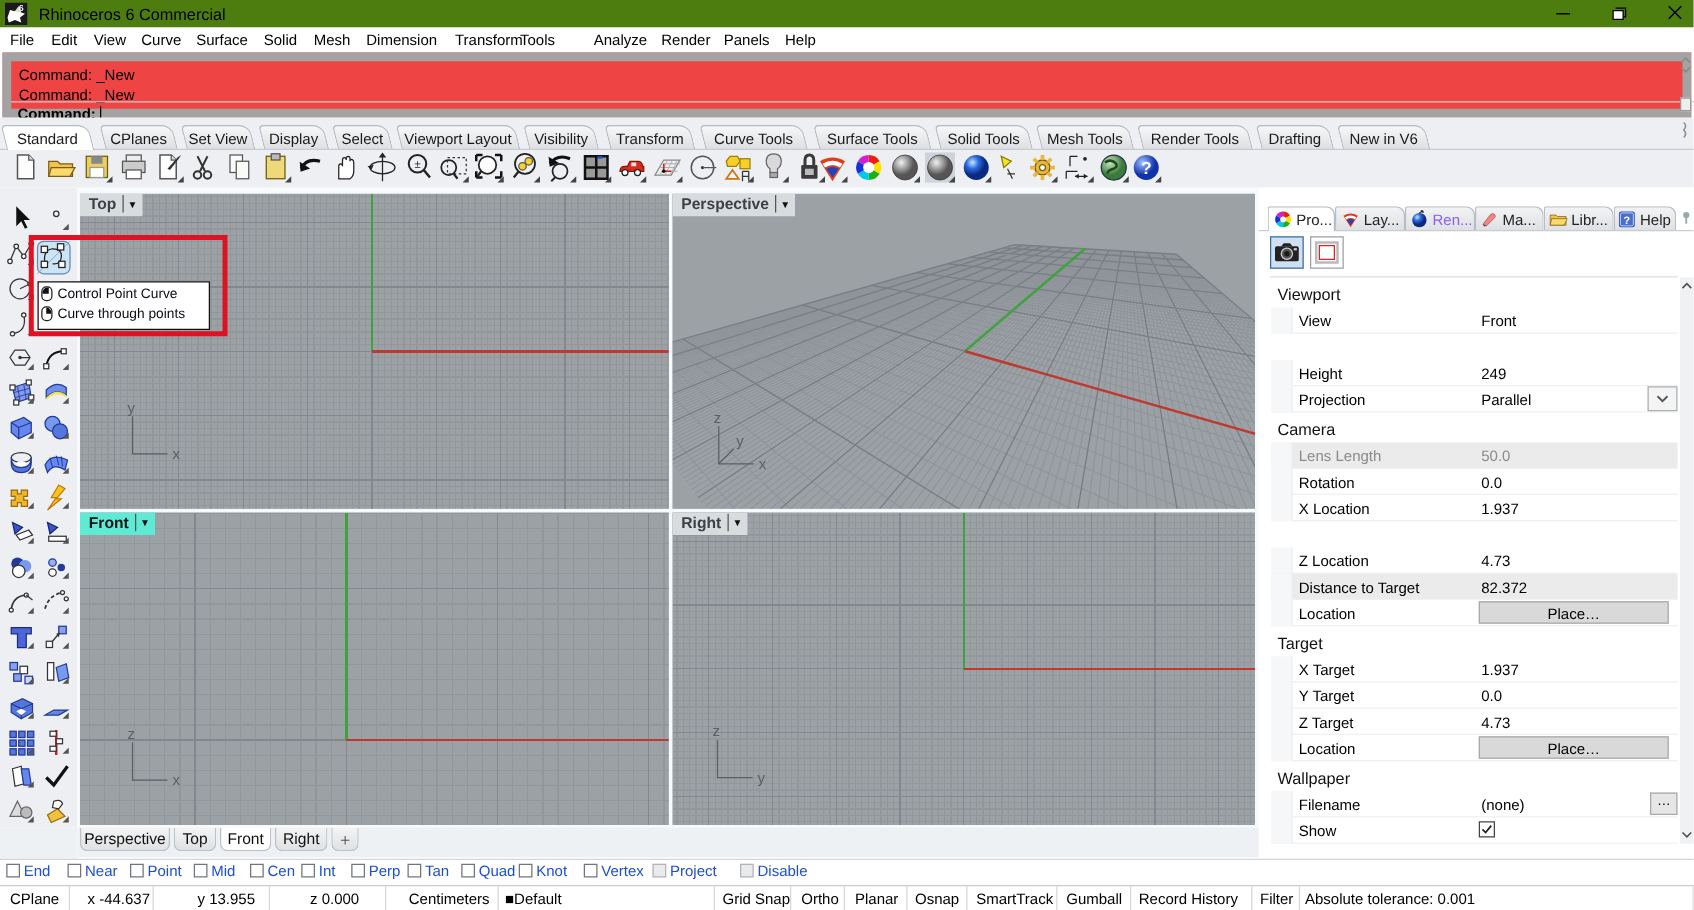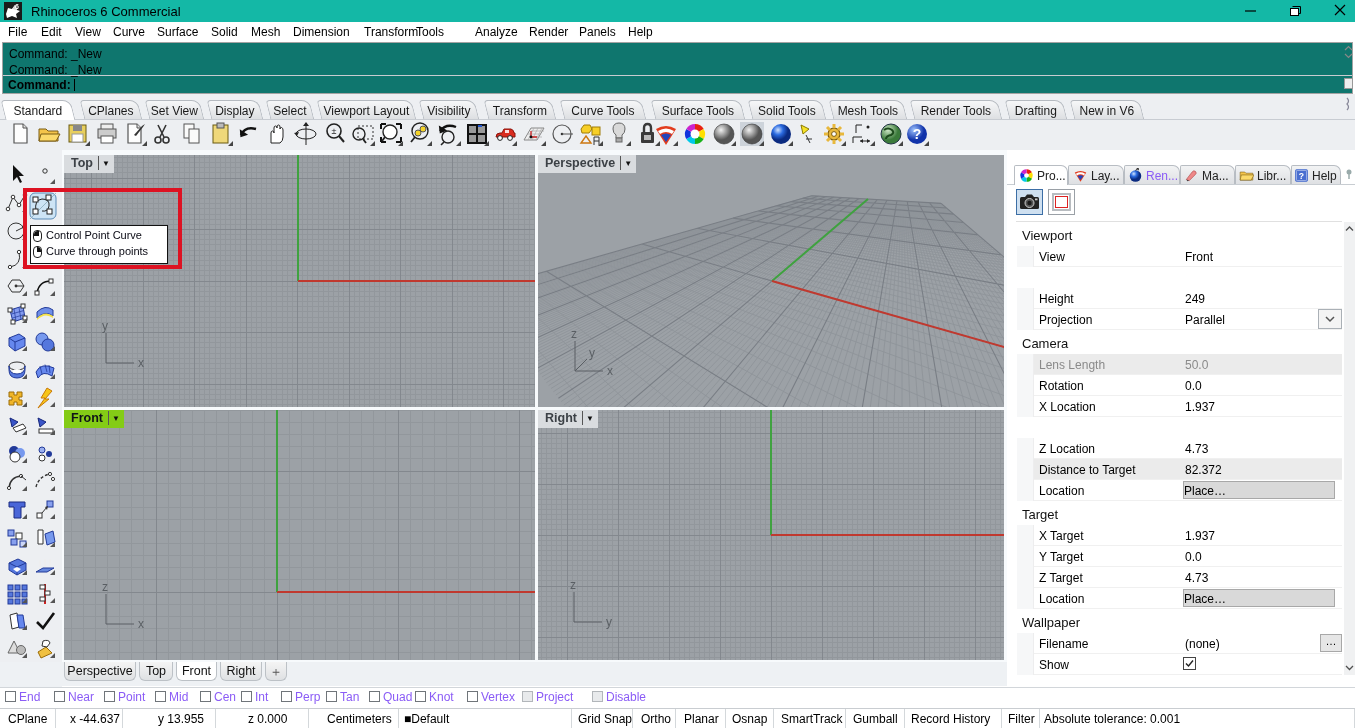--- a/index.html
+++ b/index.html
@@ -1,26 +1,26 @@
 <!DOCTYPE html>
 <html><head><meta charset="utf-8">
 <style>
 *{margin:0;padding:0;box-sizing:border-box;}
 html,body{width:1355px;height:728px;overflow:hidden;background:#fff;
  font-family:"Liberation Sans",sans-serif;}
 .abs{position:absolute;}
 #page{position:relative;width:1355px;height:728px;background:#fff;}
 
-#titlebar{position:absolute;left:0;top:0;width:1355px;height:22px;background:#14b8a6;}
+#titlebar{position:absolute;left:0;top:0;width:1355px;height:22px;background:#4d7c0f;}
 #title-txt{position:absolute;left:31px;top:4px;font-size:13px;color:#000;}
 
 #menubar{position:absolute;left:0;top:22px;width:1355px;height:20px;background:#fff;font-size:12px;color:#000;}
 #menubar span{position:absolute;top:3px;}
 
-#cmdbox{position:absolute;left:2px;top:42px;width:1351px;height:52px;background:#0f766e;border:1px solid #a3a3a3;}
+#cmdbox{position:absolute;left:2px;top:42px;width:1351px;height:52px;background:#ef4444;border:7px solid #a3a3a3;}
 #cmdbox .h{font-size:12px;color:#000;padding-left:6px;line-height:16px;}
 #cmdline{position:absolute;left:0px;top:32px;width:1349px;height:18px;border-top:1px solid #c8ccd0;font-size:12px;font-weight:bold;padding:2px 0 0 5px;}
 #caret{display:inline-block;width:1px;height:12px;background:#000;vertical-align:-2px;margin-left:3px;}
 
 #toolzone{position:absolute;left:0;top:94px;width:1355px;height:56px;background:#edeff2;}
 .ttab{position:absolute;top:6px;height:20px;font-size:12px;color:#1a1a1a;background:linear-gradient(#f6f7f8,#dcdee1);border:1px solid #b5bac0;border-bottom:none;border-radius:4px 8px 0 0;transform:skewX(14deg);}
 .ttab>i{display:block;transform:skewX(-14deg);font-style:normal;padding:3px 0 0 0;text-align:center;}
 .ttab.on{background:#fff;z-index:3;}
 
 #sidebar{position:absolute;left:0;top:150px;width:62px;height:512px;background:#edeff2;}
@@ -33,30 +33,30 @@
 .vplabel .arr{font-size:8px;vertical-align:1px;color:#111;}
 
 #rpanel{position:absolute;left:1007px;top:150px;width:348px;height:536px;background:#fff;}
 .ptab{position:absolute;top:15px;height:20px;background:linear-gradient(#f2f3f4,#dddfe2);border:1px solid #b8bdc3;border-bottom:none;border-radius:2px 7px 0 0;font-size:12px;color:#222;}
 .ptab.on{background:#fff;z-index:3;}
 .prow{position:absolute;left:10px;width:325px;height:21px;border-bottom:1px solid #f0f0f0;font-size:12px;color:#000;}
 .prow .lbl{position:absolute;left:22px;top:4px;}
 .prow .val{position:absolute;left:168px;top:4px;}
 .phead{position:absolute;left:10px;width:325px;height:24px;font-size:13px;color:#111;}
 .phead span{position:absolute;left:5px;top:6px;}
-.pbtn{position:absolute;left:166px;top:1px;width:152px;height:18px;background:#d9d9d9;border:1px solid #a8a8a8;font-size:12px;padding-top:2px;}
+.pbtn{position:absolute;left:166px;top:1px;width:152px;height:18px;background:#d9d9d9;border:1px solid #a8a8a8;font-size:12px;text-align:center;padding-top:2px;}
 
 #vtabs{position:absolute;left:62px;top:662px;width:945px;height:24px;background:#eef1f4;}
 .vtab{position:absolute;top:0px;height:19px;font-size:12.5px;color:#111;background:linear-gradient(#f4f4f4,#dfe1e3);border:1px solid #bcc1c6;border-top:none;border-radius:0 0 6px 6px;text-align:center;}
 .vtab.on{background:#fff;}
 
 #osnap{position:absolute;left:0;top:687px;width:1355px;height:21px;background:#fff;border-top:1px solid #d2d6da;font-size:12px;}
 .ck{position:absolute;top:3px;width:11px;height:11px;background:#fff;border:1px solid #70757a;}
 .ck.gray{background:#e8eaec;border-color:#b2b6ba;}
-.cklbl{position:absolute;top:2px;color:#8b5cf6;}
+.cklbl{position:absolute;top:2px;color:#1d4ed8;}
 
 #statusbar{position:absolute;left:0;top:708px;width:1355px;height:20px;background:#fff;border-top:1px solid #c9cdd1;font-size:12px;color:#000;}
 .scell{position:absolute;top:0;height:20px;border-right:1px solid #d4d8db;}
 .scell span{position:absolute;top:3px;white-space:nowrap;}
 
 #hlrect{position:absolute;left:23px;top:188px;width:159px;height:81px;border:4px solid #dd1222;z-index:50;}
 #tooltip{position:absolute;left:30px;top:225px;width:138px;height:39px;background:#fff;border:1px solid #111;z-index:51;font-size:11px;color:#0a0a14;}
 .mouseic{display:inline-block;position:relative;width:9px;height:12px;border:1px solid #222;border-radius:4px 4px 4px 4px;vertical-align:-3px;margin:0 4px 0 2px;background:#fff;}
 </style></head><body>
 <div id="page">
@@ -608,21 +608,21 @@
         </svg>
         <svg class="abs" style="left:28px;top:170px" width="60" height="56" viewBox="0 0 60 56">
           <g stroke="#5a5f64" fill="none">
             <path d="M14 14 L14 44 L42 44"></path>
           </g>
           <g font-size="12" fill="#5a5f64">
             <text x="10" y="11">z</text>
             <text x="46" y="48">x</text>
           </g>
         </svg>
-        <div class="vplabel" style="background:#84cc16;color:#101418">Front<span class="sep"></span><span class="arr">▼</span></div>
+        <div class="vplabel" style="background:#5eead4;color:#101418">Front<span class="sep"></span><span class="arr">▼</span></div>
       </div>
       <div class="vp" style="left:476px;top:260px;width:466px;height:250px">
         <svg width="466" height="250" style="position:absolute;left:0;top:0">
           <rect width="466" height="250" fill="#9ca1a6"></rect>
           <path d="M3.50 0 V250 M8.60 0 V250 M13.70 0 V250 M18.80 0 V250 M23.90 0 V250 M29.00 0 V250 M34.10 0 V250 M39.20 0 V250 M44.30 0 V250 M49.40 0 V250 M54.50 0 V250 M59.60 0 V250 M64.70 0 V250 M69.80 0 V250 M74.90 0 V250 M80.00 0 V250 M85.10 0 V250 M90.20 0 V250 M95.30 0 V250 M100.40 0 V250 M105.50 0 V250 M110.60 0 V250 M115.70 0 V250 M120.80 0 V250 M125.90 0 V250 M131.00 0 V250 M136.10 0 V250 M141.20 0 V250 M146.30 0 V250 M151.40 0 V250 M156.50 0 V250 M161.60 0 V250 M166.70 0 V250 M171.80 0 V250 M176.90 0 V250 M182.00 0 V250 M187.10 0 V250 M192.20 0 V250 M197.30 0 V250 M202.40 0 V250 M207.50 0 V250 M212.60 0 V250 M217.70 0 V250 M222.80 0 V250 M227.90 0 V250 M233.00 0 V250 M238.10 0 V250 M243.20 0 V250 M248.30 0 V250 M253.40 0 V250 M258.50 0 V250 M263.60 0 V250 M268.70 0 V250 M273.80 0 V250 M278.90 0 V250 M284.00 0 V250 M289.10 0 V250 M294.20 0 V250 M299.30 0 V250 M304.40 0 V250 M309.50 0 V250 M314.60 0 V250 M319.70 0 V250 M324.80 0 V250 M329.90 0 V250 M335.00 0 V250 M340.10 0 V250 M345.20 0 V250 M350.30 0 V250 M355.40 0 V250 M360.50 0 V250 M365.60 0 V250 M370.70 0 V250 M375.80 0 V250 M380.90 0 V250 M386.00 0 V250 M391.10 0 V250 M396.20 0 V250 M401.30 0 V250 M406.40 0 V250 M411.50 0 V250 M416.60 0 V250 M421.70 0 V250 M426.80 0 V250 M431.90 0 V250 M437.00 0 V250 M442.10 0 V250 M447.20 0 V250 M452.30 0 V250 M457.40 0 V250 M462.50 0 V250 M0 2.60 H466 M0 7.70 H466 M0 12.80 H466 M0 17.90 H466 M0 23.00 H466 M0 28.10 H466 M0 33.20 H466 M0 38.30 H466 M0 43.40 H466 M0 48.50 H466 M0 53.60 H466 M0 58.70 H466 M0 63.80 H466 M0 68.90 H466 M0 74.00 H466 M0 79.10 H466 M0 84.20 H466 M0 89.30 H466 M0 94.40 H466 M0 99.50 H466 M0 104.60 H466 M0 109.70 H466 M0 114.80 H466 M0 119.90 H466 M0 125.00 H466 M0 130.10 H466 M0 135.20 H466 M0 140.30 H466 M0 145.40 H466 M0 150.50 H466 M0 155.60 H466 M0 160.70 H466 M0 165.80 H466 M0 170.90 H466 M0 176.00 H466 M0 181.10 H466 M0 186.20 H466 M0 191.30 H466 M0 196.40 H466 M0 201.50 H466 M0 206.60 H466 M0 211.70 H466 M0 216.80 H466 M0 221.90 H466 M0 227.00 H466 M0 232.10 H466 M0 237.20 H466 M0 242.30 H466 M0 247.40 H466" stroke="#92979c" stroke-width="1" shape-rendering="crispEdges"></path>
           <path d="M29.00 0 V250 M80.00 0 V250 M131.00 0 V250 M182.00 0 V250 M233.00 0 V250 M284.00 0 V250 M335.00 0 V250 M386.00 0 V250 M437.00 0 V250 M0 23.00 H466 M0 74.00 H466 M0 125.00 H466 M0 176.00 H466 M0 227.00 H466" stroke="#83888e" stroke-width="1" shape-rendering="crispEdges"></path>
           <line x1="233" y1="0" x2="233" y2="125" stroke="#3fa23f" stroke-width="2" shape-rendering="crispEdges"></line>
           <line x1="233" y1="125" x2="466" y2="125" stroke="#c0392f" stroke-width="2" shape-rendering="crispEdges"></line>
         </svg>
         <svg class="abs" style="left:22px;top:168px" width="60" height="56" viewBox="0 0 60 56">

